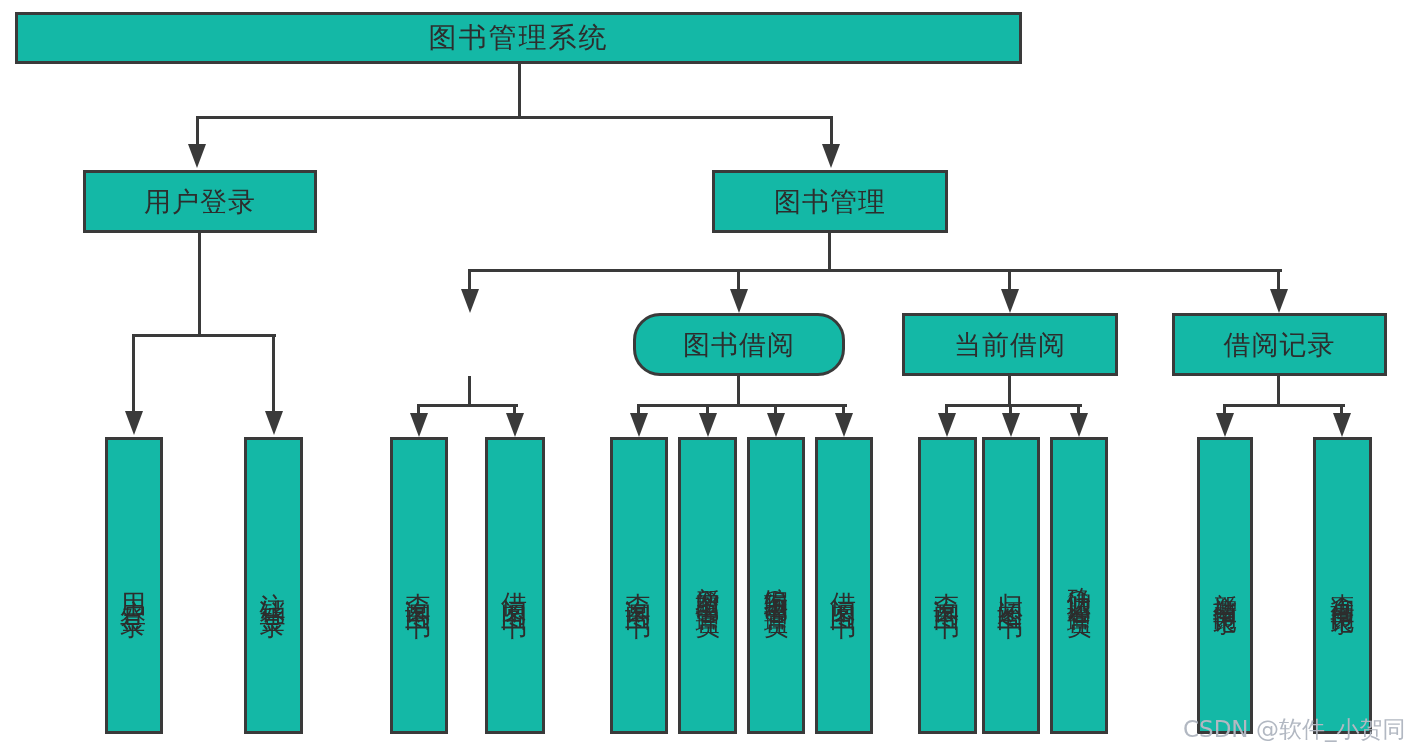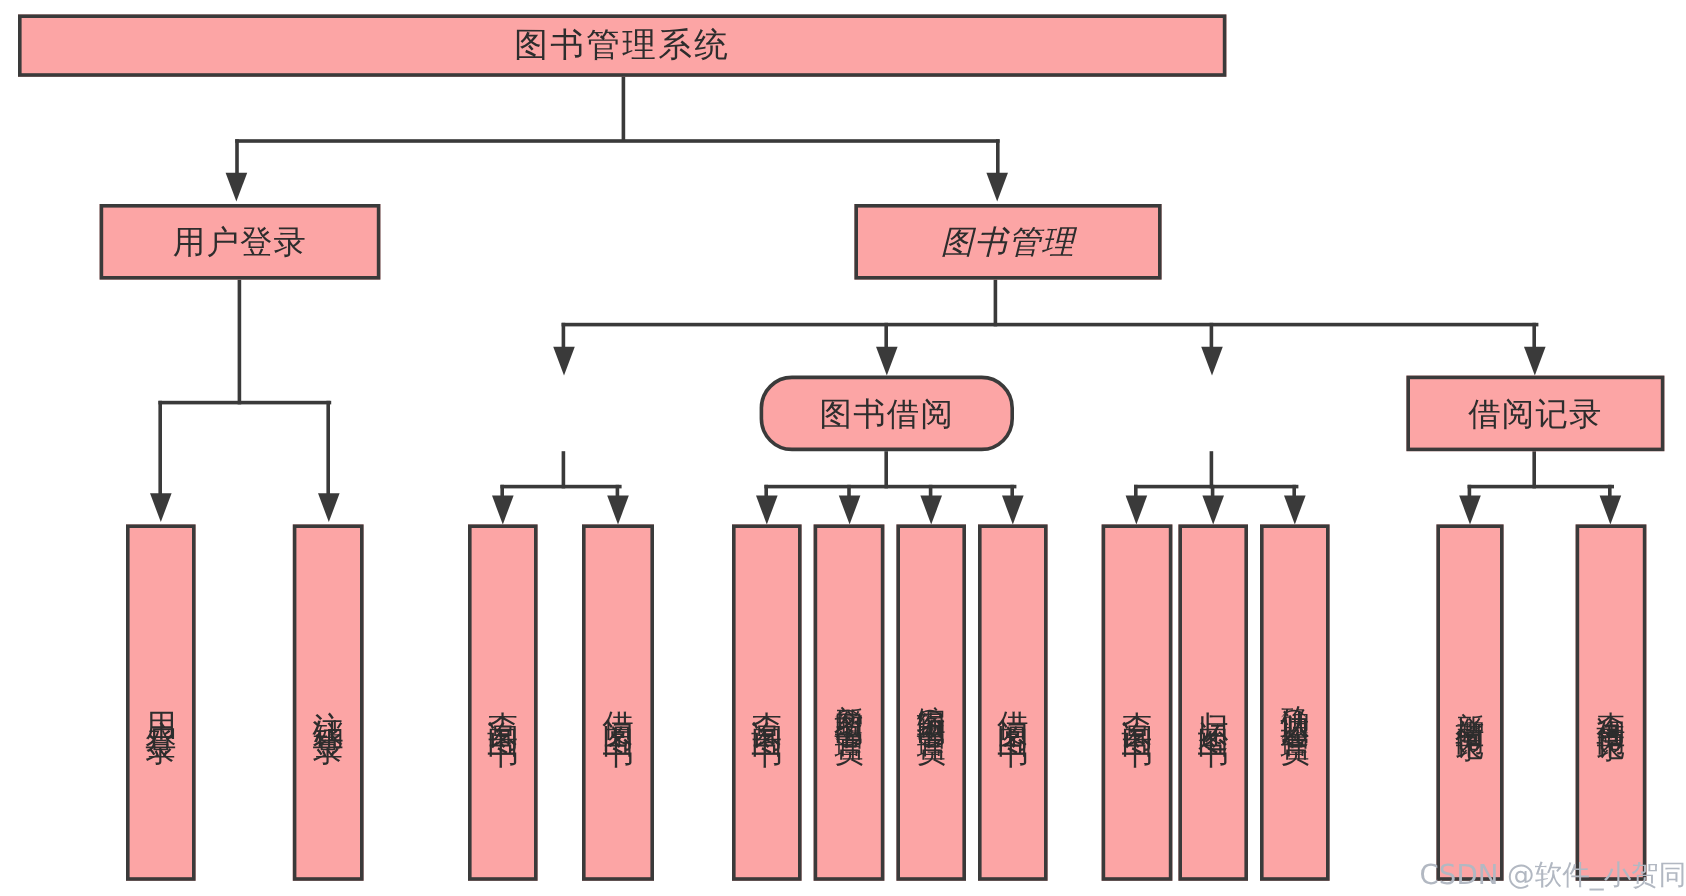--- a/index.html
+++ b/index.html
@@ -18,21 +18,21 @@
     position: absolute;
     width: 0; height: 0;
     border-left: 9px solid transparent;
     border-right: 9px solid transparent;
     border-top: 24px solid #3a3a3a;
   }
   .node {
     position: absolute;
     box-sizing: border-box;
     border: 3px solid #3a3a3a;
-    background: #fca5a5;
+    background: #14b8a6;
     display: flex;
     align-items: center;
     justify-content: center;
     color: #2d2d2d;
   }
   .root-label { font-size: 28px; letter-spacing: 2px; white-space: nowrap; }
   .h-label   { font-size: 27px; letter-spacing: 1px; white-space: nowrap; }
   .v-label {
     writing-mode: vertical-rl;
     text-orientation: mixed;
@@ -115,26 +115,29 @@
   <div class="arrow" style="left:1216px; top:413px;"></div>
   <div class="arrow" style="left:1333px; top:413px;"></div>
 
   <div class="node" style="left:15px; top:12px; width:1007px; height:52px;">
     <span class="root-label">图书管理系统</span>
   </div>
 
   <div class="node" style="left:83px; top:170px; width:234px; height:63px;">
     <span class="h-label">用户登录</span>
   </div>
-  <div class="node" style="left:712px; top:170px; width:256px; height:63px;font-style:italic;">
+  <div class="node" style="left:712px; top:170px; width:236px; height:63px;">
     <span class="h-label">图书管理</span>
   </div>
 
   <div class="node" style="left:633px; top:313px; width:212px; height:63px;border-radius:27px;">
     <span class="h-label">图书借阅</span>
+  </div>
+  <div class="node" style="left:902px; top:313px; width:216px; height:63px;">
+    <span class="h-label">当前借阅</span>
   </div>
   <div class="node" style="left:1172px; top:313px; width:215px; height:63px;">
     <span class="h-label">借阅记录</span>
   </div>
 
   <div class="node" style="left:105px; top:437px; width:58px; height:297px;">
     <span class="v-label v-short">用户登录</span>
   </div>
   <div class="node" style="left:244px; top:437px; width:59px; height:297px;">
     <span class="v-label v-short">注销登录</span>

